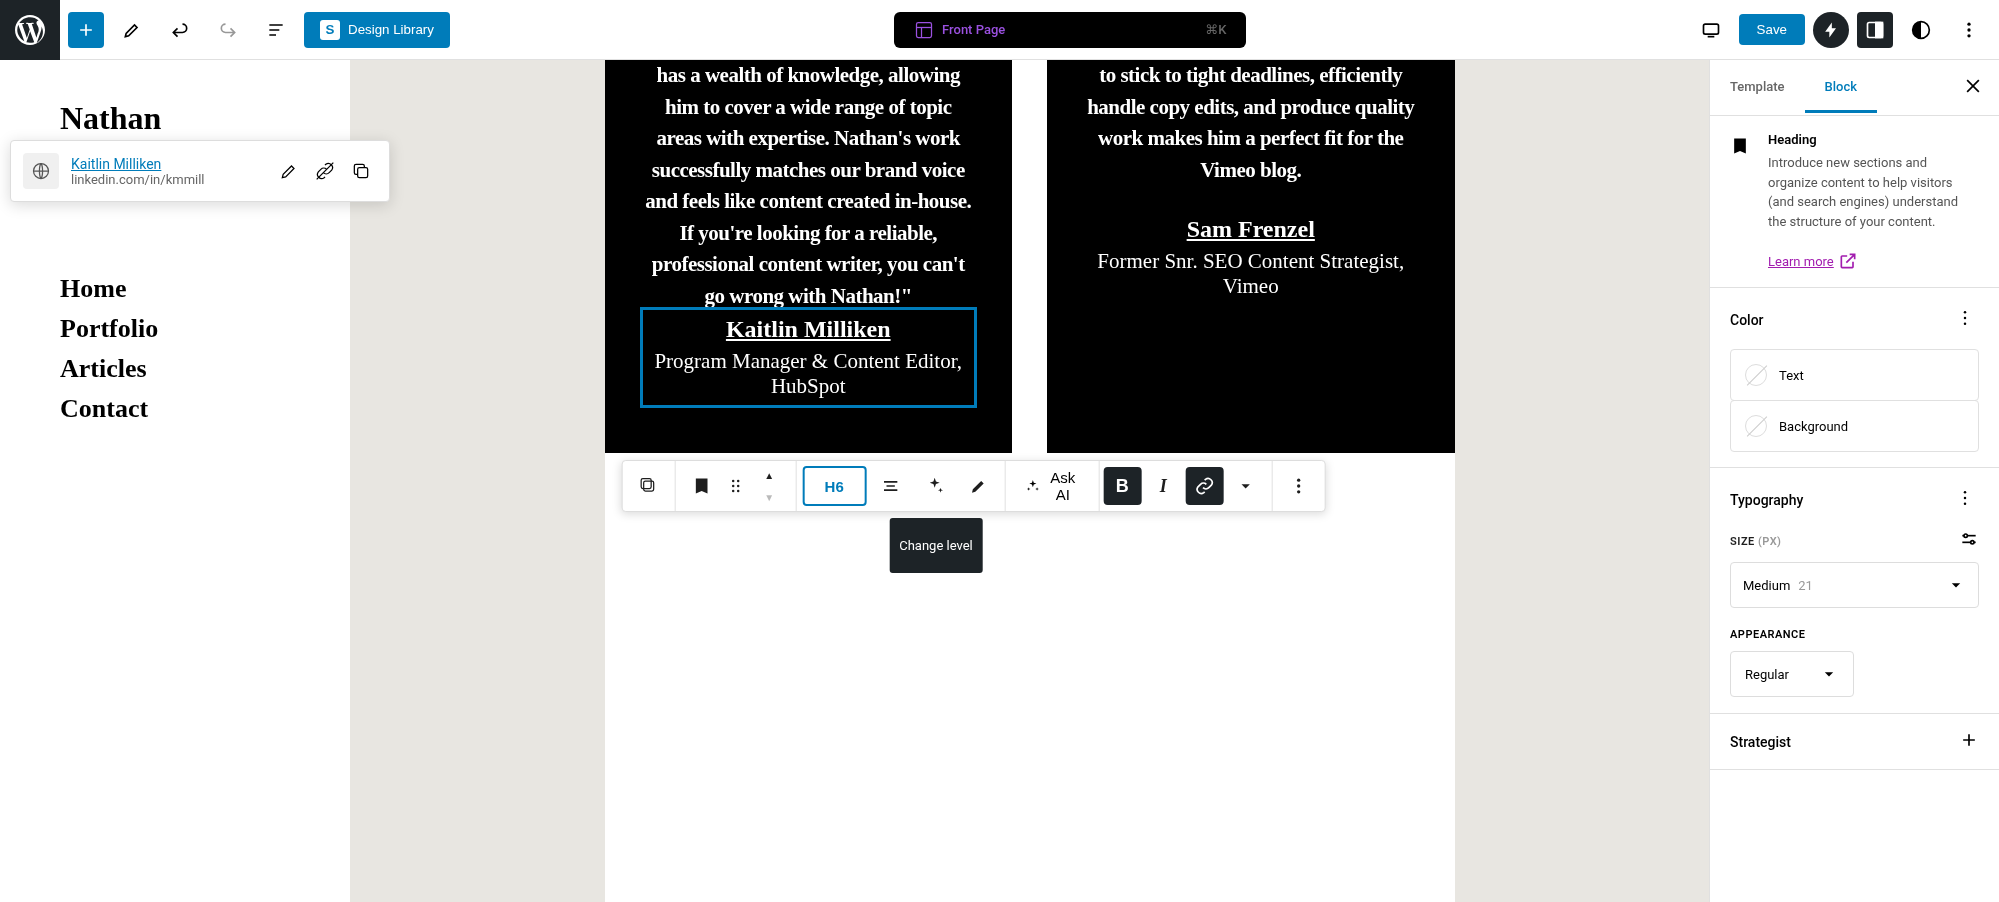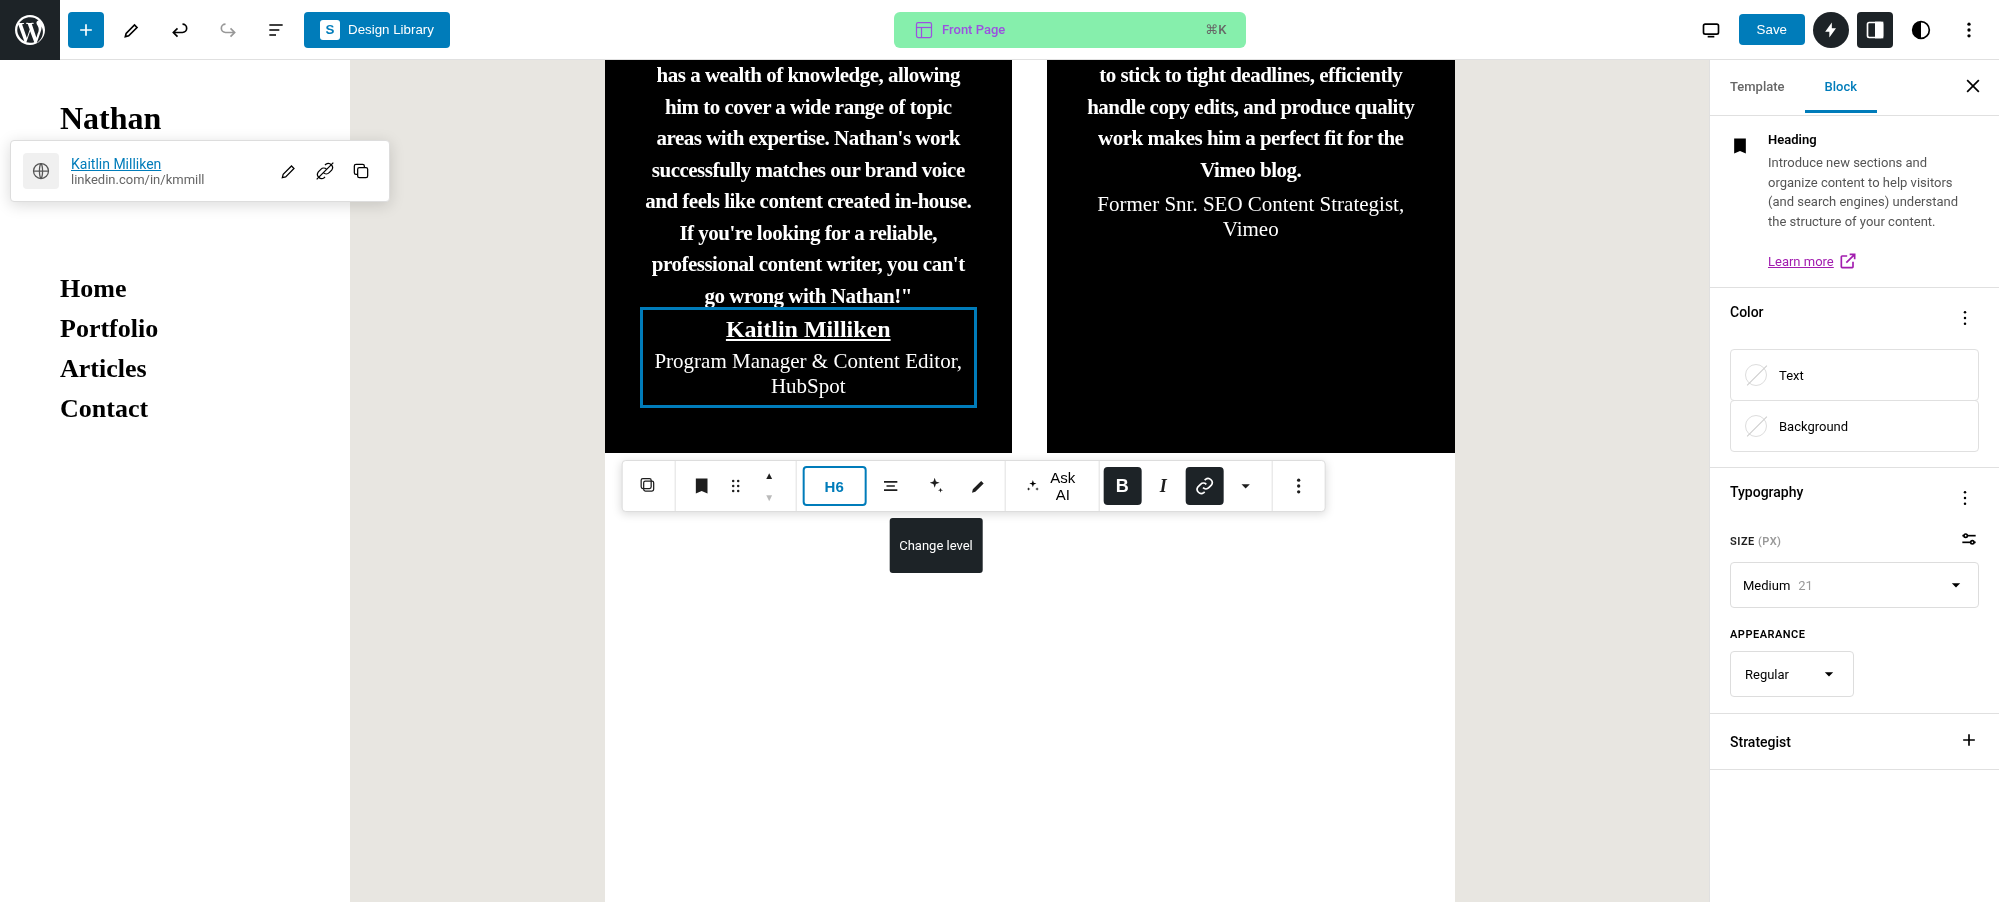--- a/index.html
+++ b/index.html
@@ -7,21 +7,21 @@
     
     
     .top-bar { height: 60px; display: flex; align-items: center; padding: 0 10px; border-bottom: 1px solid #e0e0e0; gap: 8px; }
     .wp-logo { width: 60px; height: 60px; background: #1d2327; display: flex; align-items: center; justify-content: center; color: #fff; margin: -10px 0 -10px -10px; }
     .wp-logo svg { width: 36px; height: 36px; }
     .icon-btn { width: 40px; height: 40px; display: flex; align-items: center; justify-content: center; border-radius: 4px; border: none; background: transparent; cursor: pointer; }
     .add-btn { background: #007cba; color: #fff; width: 36px; height: 36px; border-radius: 4px; }
     .design-lib { background: #007cba; color: #fff; padding: 8px 16px; border-radius: 4px; border: none; display: flex; align-items: center; gap: 8px; font-weight: 500; cursor: pointer; }
     .design-lib-icon { width: 20px; height: 20px; background: #fff; border-radius: 3px; display: flex; align-items: center; justify-content: center; color: #007cba; font-weight: bold; }
     .page-selector { flex: 1; display: flex; justify-content: center; }
-    .page-pill { background: #86efac; padding: 8px 20px; border-radius: 6px; display: flex; align-items: center; gap: 200px; color: #9b51e0; font-weight: 500; }
+    .page-pill { background: #000000; padding: 8px 20px; border-radius: 6px; display: flex; align-items: center; gap: 200px; color: #9b51e0; font-weight: 500; }
     .page-pill .kbd { color: #666; font-size: 13px; }
     .top-right { display: flex; align-items: center; gap: 8px; }
     .save-btn { background: #007cba; color: #fff; padding: 8px 18px; border-radius: 4px; border: none; font-weight: 500; cursor: pointer; }
     .circle-btn { width: 36px; height: 36px; border-radius: 50%; background: #1d2327; color: #fff; display: flex; align-items: center; justify-content: center; cursor: pointer; }
     .square-btn { width: 36px; height: 36px; border-radius: 4px; background: #1d2327; color: #fff; display: flex; align-items: center; justify-content: center; cursor: pointer; }
     
     
     .main-layout { display: flex; height: calc(100vh - 60px); }
     
     
@@ -69,21 +69,21 @@
     .sidebar-tab.active { color: #007cba; border-bottom-color: #007cba; }
     .close-settings { margin-left: auto; padding: 16px; cursor: pointer; }
     
     .panel-section { padding: 16px 20px; border-bottom: 1px solid #e0e0e0; }
     .block-desc-section { display: flex; gap: 14px; align-items: flex-start; }
     .block-type-icon { width: 24px; height: 24px; flex-shrink: 0; margin-top: 4px; }
     .block-type-title { font-weight: 600; margin-bottom: 6px; }
     .block-type-desc { font-size: 13px; color: #555; line-height: 1.5; margin-bottom: 20px; }
     .learn-more { color: #a21caf; text-decoration: underline; font-size: 13px; display: inline-flex; align-items: center; gap: 4px; }
     
-    .panel-header { display: flex; justify-content: space-between; margin-bottom: 14px; }
+    .panel-header { display: flex; justify-content: space-between; align-items: center; margin-bottom: 14px; }
     .panel-title { font-weight: 500; font-size: 14px; }
     .panel-more { cursor: pointer; padding: 4px; }
     
     .color-item { border: 1px solid #e0e0e0; padding: 14px; display: flex; align-items: center; gap: 12px; cursor: pointer; border-radius: 4px; margin-bottom: -1px; }
     .color-swatch { width: 22px; height: 22px; border-radius: 50%; border: 1px solid #ddd; position: relative; }
     .color-swatch::after { content: ""; position: absolute; width: 28px; height: 1px; background: #ccc; transform: rotate(-45deg); top: 10px; left: -3px; }
     
     .size-row { display: flex; justify-content: space-between; align-items: center; margin-bottom: 10px; }
     .size-label { font-size: 11px; font-weight: 600; letter-spacing: 0.5px; color: #1e1e1e; }
     .size-unit { color: #999; }
@@ -234,20 +234,21 @@
       <div class="testimonials">
         <div class="testimonial-card">
           <p class="testimonial-text">has a wealth of knowledge, allowing him to cover a wide range of topic areas with expertise. Nathan's work successfully matches our brand voice and feels like content created in-house. If you're looking for a reliable, professional content writer, you can't go wrong with Nathan!"</p>
           <div class="selected-heading">
             <h6 class="testimonial-author" style="margin-top:0">Kaitlin Milliken</h6>
             <p class="testimonial-role">Program Manager &amp; Content Editor, HubSpot</p>
           </div>
         </div>
         <div class="testimonial-card">
           <p class="testimonial-text">to stick to tight deadlines, efficiently handle copy edits, and produce quality work makes him a perfect fit for the Vimeo blog.</p>
+          <h6 class="testimonial-author">Sam Frenzel</h6>
           <p class="testimonial-role">Former Snr. SEO Content Strategist, Vimeo</p>
         </div>
       </div>
     </div>
 
     <div class="block-toolbar">
       <div class="toolbar-group">
         <button class="toolbar-btn">
             <svg viewBox="0 0 24 24" fill="none" stroke="currentColor" stroke-width="1.5">
               <rect x="6" y="6" width="12" height="12" rx="2"></rect>

